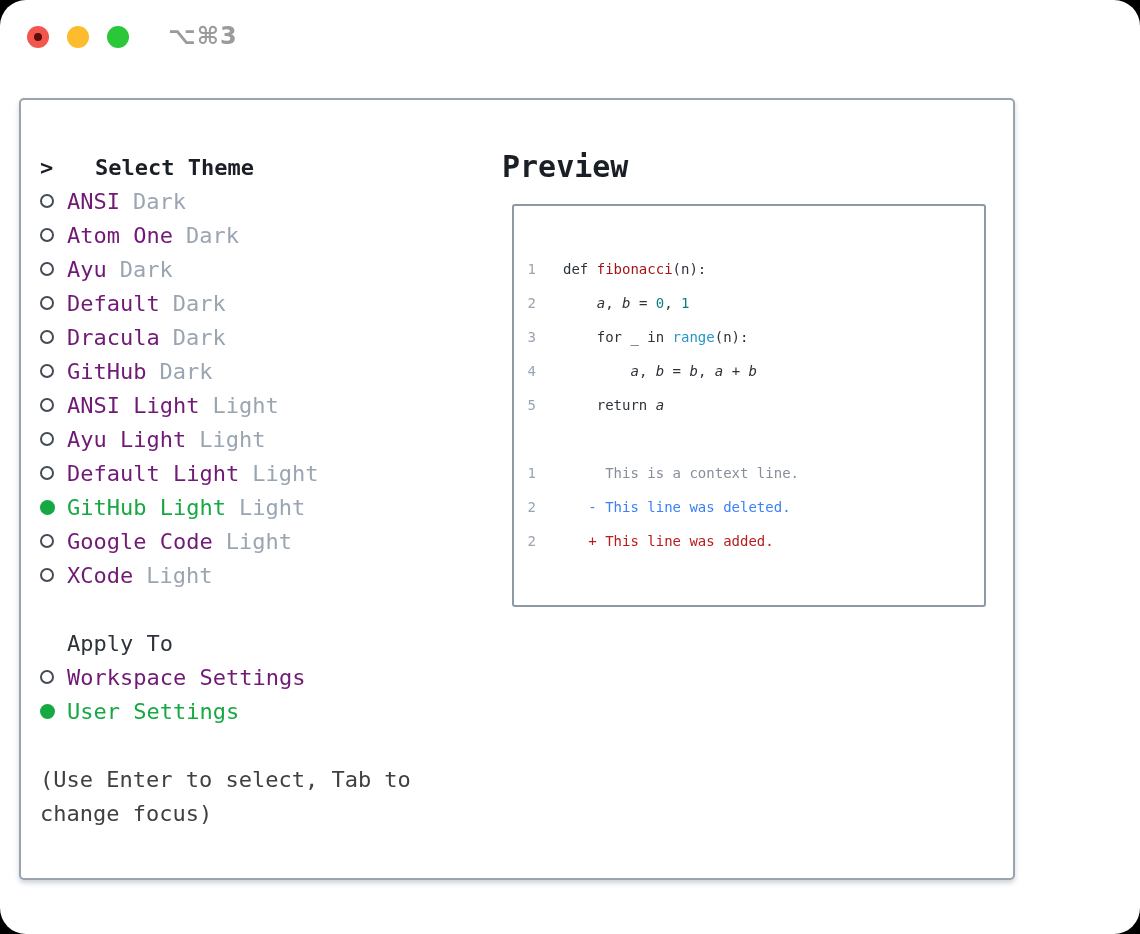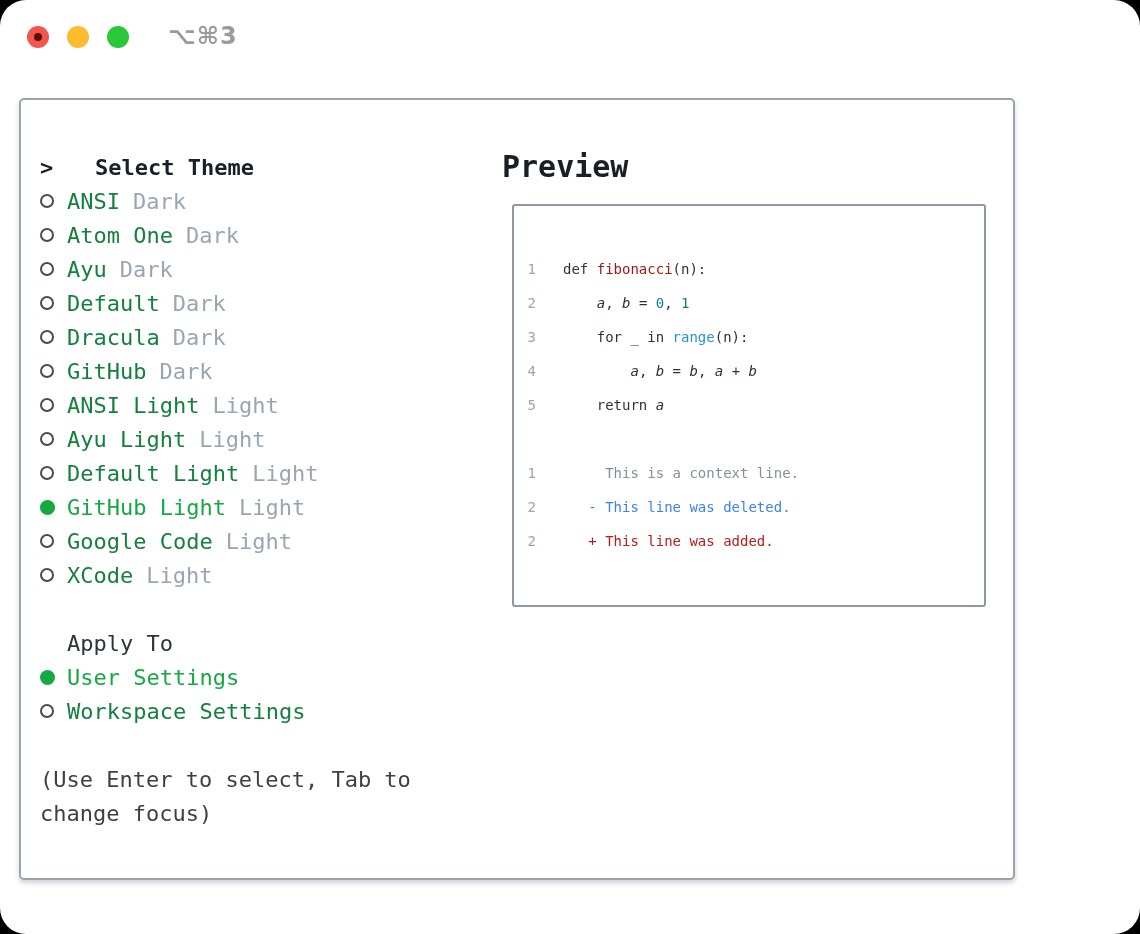--- a/index.html
+++ b/index.html
@@ -30,21 +30,21 @@
     box-shadow:0 3px 5px rgba(145,155,166,.45);
   }
   .left-col{position:absolute;left:19px;top:50px;}
   .row{display:flex;align-items:center;height:34px;font-size:22px;color:#2d333b;white-space:pre;}
   .row.blank{height:34px;}
   .glyph-cell{width:27px;display:flex;align-items:center;flex:none;}
   .prefix{font-weight:700;color:#1a1f26;}
   .hdr{font-weight:700;color:#1a1f26;margin-left:28px;}
   .radio{width:14px;height:14px;border:2.5px solid #454c57;border-radius:50%;box-sizing:border-box;}
   .radio.sel{width:15px;height:15px;border:none;background:#16a843;}
-  .name{color:#15803d;}
+  .name{color:#701a75;}
   .row.selected .name{color:#16a843;text-align:right;}
   .tag{color:#9aa5b2;margin-left:13px;}
   .hint{color:#404040;}
   
   .preview-title{
     position:absolute;left:481px;top:50px;height:34px;line-height:34px;
     font-size:30px;font-weight:700;color:#1a1f26;
   }
   .preview-box{
     position:absolute;left:491px;top:104px;width:474px;height:403px;
@@ -100,22 +100,22 @@
         </div>
 
       <div class="row blank"></div>
 
       <div class="row">
         <span class="glyph-cell"></span>
         <span>Apply To</span>
       </div>
 
       <div id="apply-list">
+          <div class="row"><span class="glyph-cell"><span class="radio"></span></span><span class="name">Workspace Settings</span></div>
           <div class="row selected"><span class="glyph-cell"><span class="radio sel"></span></span><span class="name">User Settings</span></div>
-          <div class="row"><span class="glyph-cell"><span class="radio"></span></span><span class="name">Workspace Settings</span></div>
         </div>
 
       <div class="row blank"></div>
 
       <div class="row hint">
         <span>(Use Enter to select, Tab to</span>
       </div>
       <div class="row hint">
         <span>change focus)</span>
       </div>

